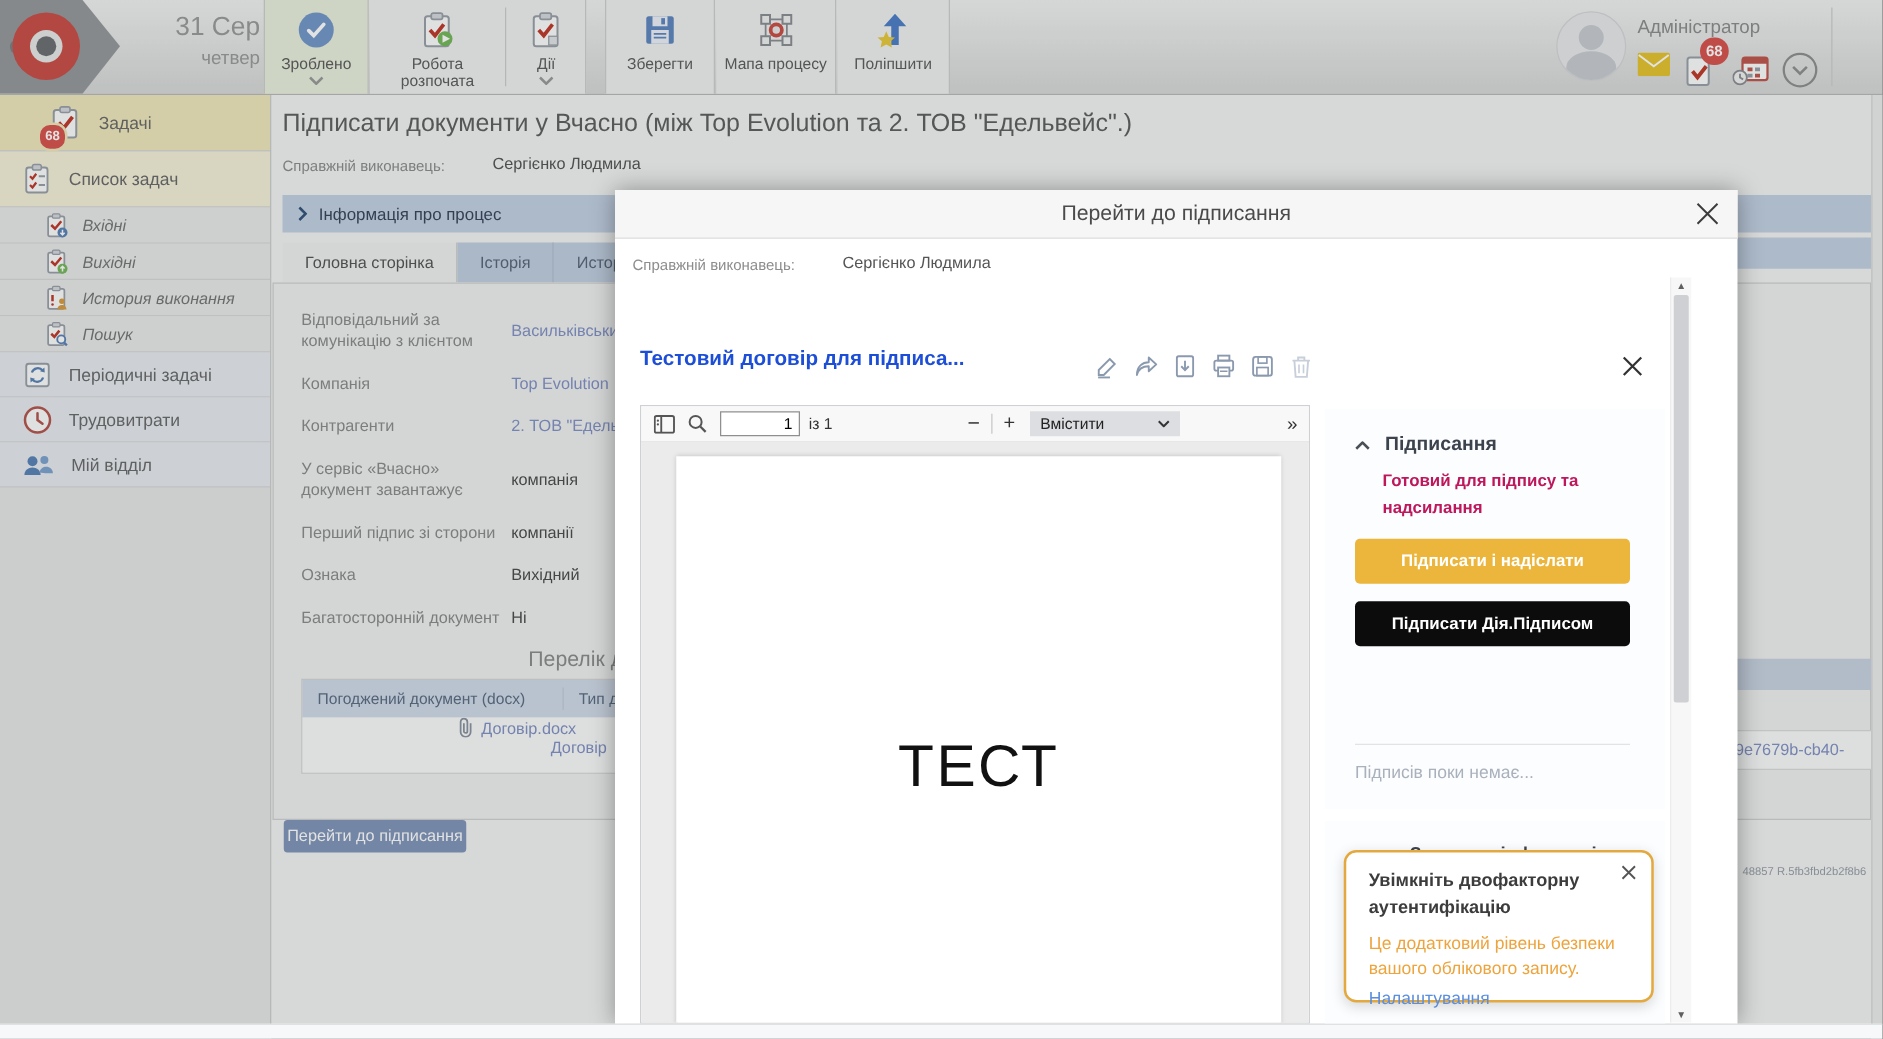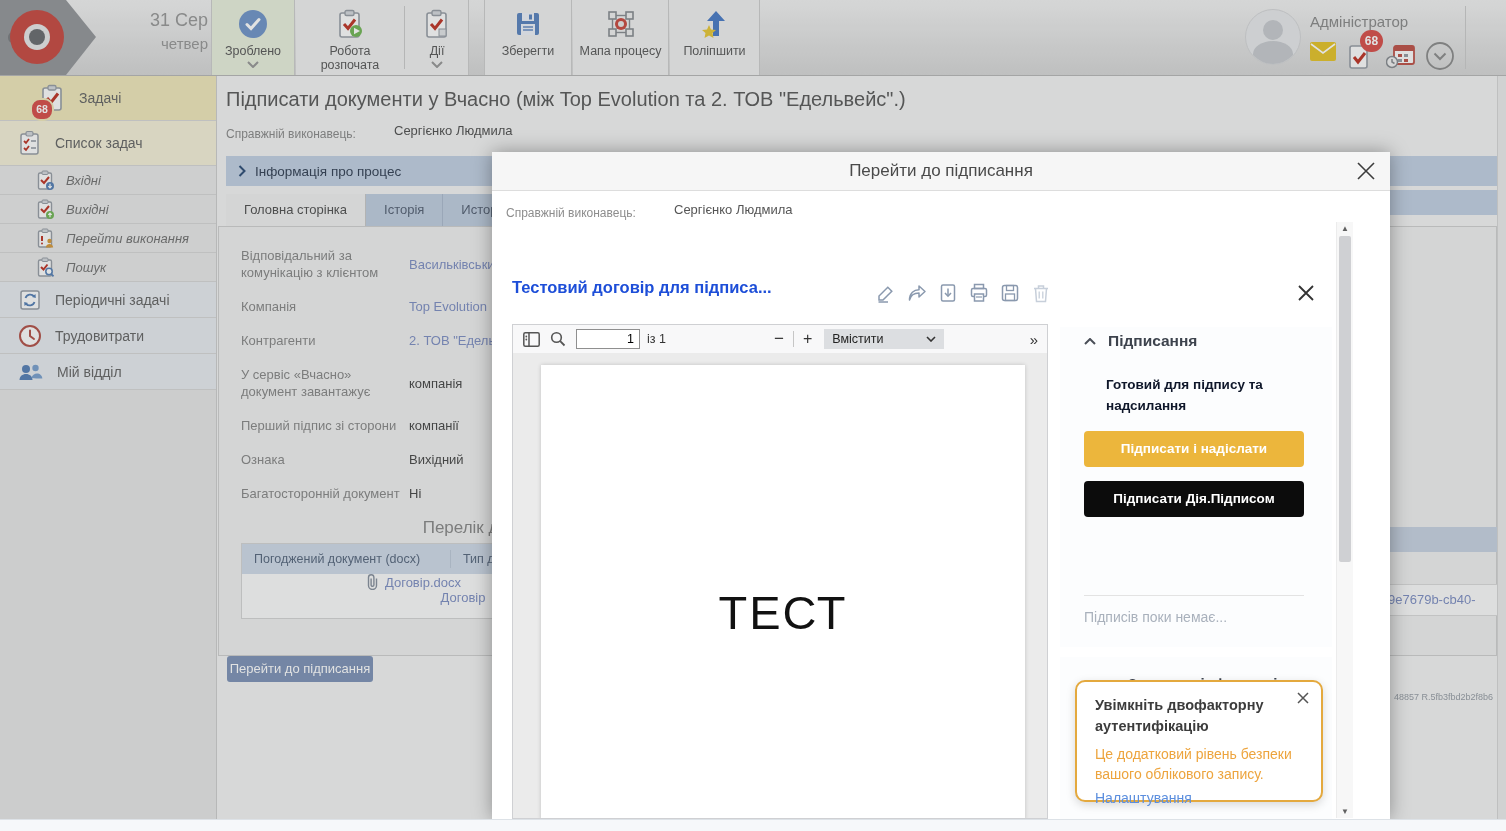--- a/index.html
+++ b/index.html
@@ -5,21 +5,21 @@
   html,body{margin:0;padding:0;background:#555;}
   #app{position:relative;width:1506px;height:831px;overflow:hidden;background:#f4f4f4;
        font-family:"Liberation Sans", sans-serif;-webkit-font-smoothing:antialiased;}
   svg{display:block;}
 
   
   #topbar{position:absolute;left:0;top:0;width:1506px;height:75px;
           background:linear-gradient(#f2f2f2,#d8d8d8);border-bottom:1px solid #b9b9b9;}
   #logo{position:absolute;left:0;top:0;width:104px;height:75px;}
   .tb-date{position:absolute;left:96px;top:10px;width:112px;text-align:right;color:#9a9a9a;}
-  .tb-date .d1{font-size:18px;text-align:right;}
+  .tb-date .d1{font-size:21px;text-align:right;}
   .tb-date .d2{font-size:15px;margin-top:4px;}
   .tb-btn{position:absolute;top:0;height:75px;display:flex;flex-direction:column;align-items:center;
           justify-content:flex-start;padding-top:9px;box-sizing:border-box;color:#5d5d5d;font-size:12.5px;cursor:default;}
   .tb-btn .lbl{margin-top:5px;text-align:center;line-height:14px;}
   .tb-btn .chev{margin-top:3px;}
   #btn-done{left:211px;width:84px;background:#eaf0de;border-left:1px solid #cfcfcf;border-right:1px solid #cfcfcf;}
   #grp-actions{position:absolute;left:296px;top:0;width:172px;height:75px;background:#f1f1f1;
                border-right:1px solid #cfcfcf;}
   #btn-work{left:300px;width:100px;}
   #btn-act{left:408px;width:58px;}
@@ -125,24 +125,24 @@
                justify-content:space-between;padding:0 8px;font-size:12.5px;color:#222;cursor:default;gap:41px;}
   #pdf-more{margin-left:auto;margin-right:10px;font-size:15px;color:#333;letter-spacing:-2px;cursor:default;}
   #pdf-body{position:absolute;left:0;right:0;top:28px;bottom:0;background:#ebebeb;overflow:hidden;}
   #pdf-page{position:absolute;left:28px;right:22px;top:12px;bottom:-2px;background:#fff;
             box-shadow:0 0 4px rgba(0,0,0,0.18);}
   #pdf-text{position:absolute;left:0;right:0;top:220px;text-align:center;font-size:47px;color:#111;letter-spacing:2px;}
 
   
   #sign-panel{position:absolute;left:568px;top:172px;width:272px;height:495px;}
   #sign-card{position:absolute;left:0;right:0;top:3px;height:320px;background:#fcfdfe;}
-  #sign-head{position:absolute;left:24px;top:5px;display:flex;align-items:center;gap:12px;
+  #sign-head{position:absolute;left:24px;top:20px;display:flex;align-items:center;gap:12px;
              font-size:15.5px;font-weight:bold;color:#3d434d;}
   #sign-status{position:absolute;left:46px;top:47px;width:200px;font-size:13.5px;font-weight:bold;
-               color:#0f172a;line-height:21px;}
+               color:#be185d;line-height:21px;}
   .sign-btn{position:absolute;left:24px;width:220px;height:36px;border:none;border-radius:4px;color:#fff;
             font-weight:bold;font-size:13.5px;text-align:center;line-height:36px;cursor:default;
             font-family:"Liberation Sans",sans-serif;}
   #btn-sign-send{top:104px;background:#ecb63c;}
   #btn-sign-diia{top:154px;background:#0c0c0c;}
   #btn-sign-kep{top:204px;background:#ef9597;}
   #sign-hr{position:absolute;left:24px;width:220px;top:268px;height:1px;background:#e3e3e3;}
   #no-sign{position:absolute;left:24px;top:282px;font-size:14px;color:#a9b1bc;}
   #info-card{position:absolute;left:0;right:0;top:333px;bottom:0;background:#fcfdfe;}
   #info-head{position:absolute;left:0;right:0;top:18px;display:flex;justify-content:center;align-items:center;gap:10px;
@@ -361,21 +361,21 @@
       <span>
         <svg width="20" height="21" viewBox="0 0 20 21">
           <rect x="2.5" y="3" width="13" height="16" rx="1.5" fill="#fdfdfd" stroke="#9aa0a8" stroke-width="1.4"></rect>
           <rect x="6" y="1" width="6" height="3.5" rx="1" fill="#d6dade" stroke="#9aa0a8" stroke-width="1"></rect>
           <line x1="6" y1="8" x2="6" y2="13" stroke="#c0392b" stroke-width="2"></line>
             <circle cx="6" cy="15.5" r="1" fill="#c0392b"></circle>
           <circle cx="13.5" cy="13" r="2.2" fill="#d89c3e"></circle>
             <path d="M9.8 19.5c0-2.1 1.7-3.6 3.7-3.6s3.7 1.5 3.7 3.6z" fill="#d89c3e"></path>
         </svg>
       </span>
-      <span>Перейти виконання</span>
+      <span>История виконання</span>
     </div>
     <div class="sb-item sb-sub">
       <span>
         <svg width="20" height="21" viewBox="0 0 20 21">
           <rect x="2.5" y="3" width="13" height="16" rx="1.5" fill="#fdfdfd" stroke="#9aa0a8" stroke-width="1.4"></rect>
           <rect x="6" y="1" width="6" height="3.5" rx="1" fill="#d6dade" stroke="#9aa0a8" stroke-width="1"></rect>
           <path d="M5 10l2.5 2.5 4-5" stroke="#c0392b" stroke-width="2" fill="none"></path>
           <circle cx="13" cy="14.5" r="3.2" fill="#fff" stroke="#5b84b8" stroke-width="1.5"></circle>
           <line x1="15.3" y1="17" x2="17.5" y2="19.3" stroke="#5b84b8" stroke-width="1.8"></line>
         </svg>

